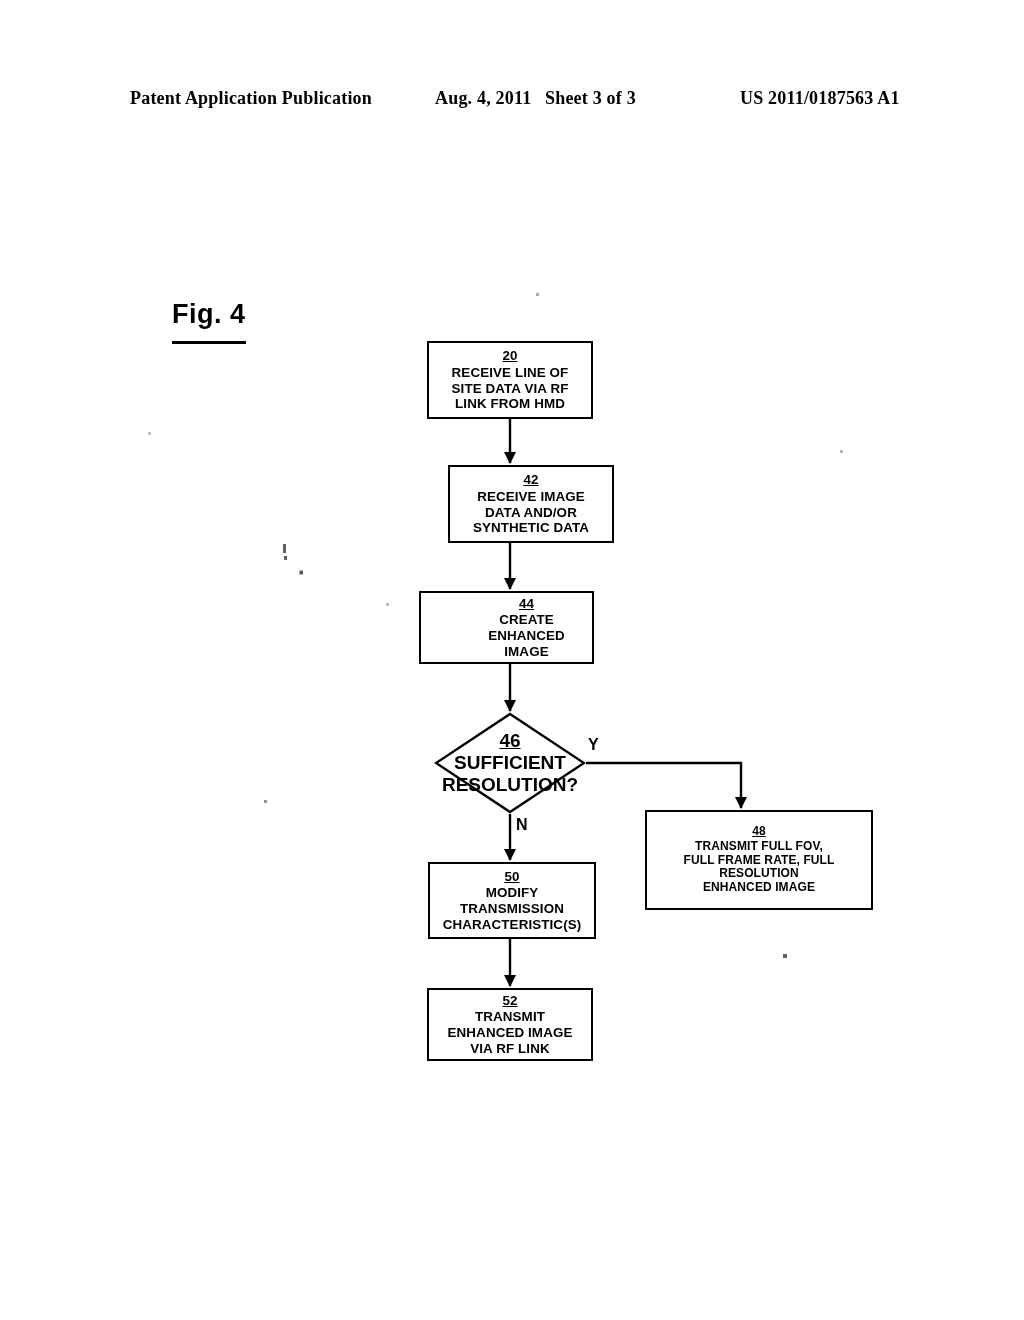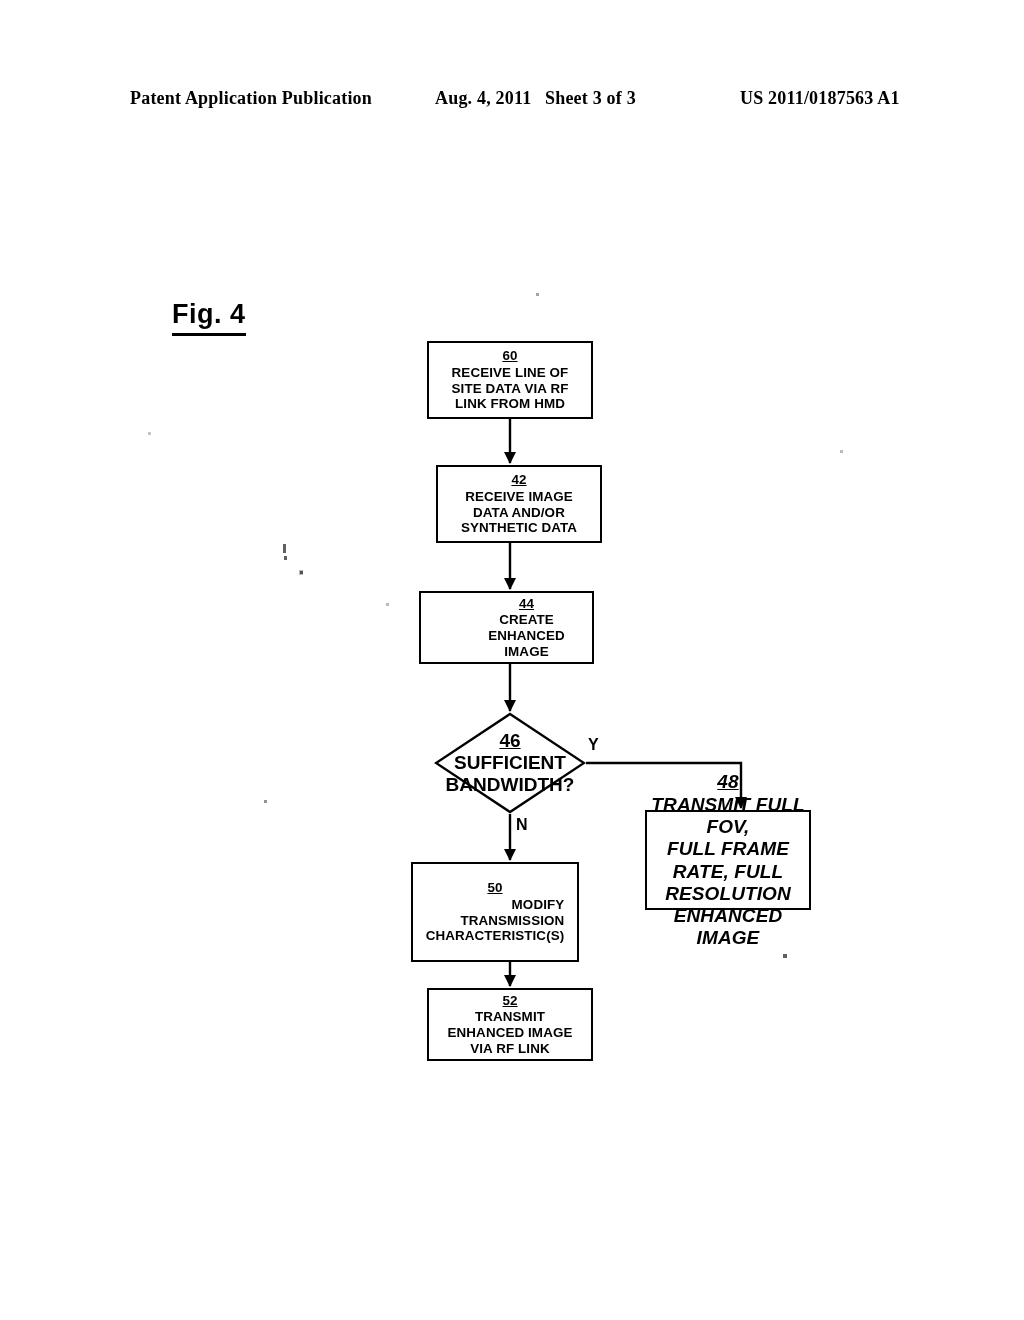--- a/index.html
+++ b/index.html
@@ -37,21 +37,21 @@
   
   .fig-label {
     position: absolute;
     left: 172px;
     top: 300px;
     font-family: "Liberation Sans", sans-serif;
     font-weight: bold;
     font-size: 27px;
     letter-spacing: 0.5px;
     border-bottom: 3px solid #000;
-    padding-bottom: 4px;
+    padding-bottom: 12px;
     line-height: 1.08;
   }
 
   
   #flow-canvas {
     position: absolute;
     left: 0;
     top: 0;
     width: 1024px;
     height: 1320px;
@@ -77,24 +77,24 @@
   .node .ref {
     text-decoration: underline;
     text-underline-offset: 1px;
     margin-bottom: 1px;
   }
   .node .body {
     white-space: pre-line;
   }
 
   #node-40 { left: 427px; top: 341px; width: 166px; height: 78px; }
-  #node-42 { left: 436px; top: 465px; width: 166px; height: 78px; align-items: center; }
+  #node-42 { left: 448px; top: 465px; width: 166px; height: 78px; align-items: center; }
   #node-44 { left: 419px; top: 591px; width: 175px; height: 73px; padding-left: 40px; }
-  #node-48 { left: 645px; top: 810px; width: 166px; height: 100px; font-size: 19px; font-style: italic; }
-  #node-50 { left: 411px; top: 862px; width: 168px; height: 100px; text-align: right; }
+  #node-48 { left: 645px; top: 810px; width: 228px; height: 100px; font-size: 12px; }
+  #node-50 { left: 428px; top: 862px; width: 168px; height: 77px; }
   #node-52 { left: 427px; top: 988px; width: 166px; height: 73px; }
 
   
   .diamond-wrap {
     position: absolute;
     left: 434px;
     top: 712px;
     width: 152px;
     height: 102px;
   }
@@ -164,21 +164,21 @@
   <line x1="510" y1="664" x2="510" y2="711" stroke="#000000" stroke-width="2.4" marker-end="url(#arrowhead)"></line>
 
   <line x1="510" y1="814" x2="510" y2="860" stroke="#000000" stroke-width="2.4" marker-end="url(#arrowhead)"></line>
 
   <line x1="510" y1="939" x2="510" y2="986" stroke="#000000" stroke-width="2.4" marker-end="url(#arrowhead)"></line>
 
   <polyline points="586,763 741,763 741,808" fill="none" stroke="#000000" stroke-width="2.4" marker-end="url(#arrowhead)"></polyline>
 </svg>
 
 <div class="node" id="node-40">
-  <span class="ref">60</span>
+  <span class="ref">20</span>
   <span class="body">RECEIVE LINE OF
 SITE DATA VIA RF
 LINK FROM HMD</span>
 </div>
 
 <div class="node" id="node-42">
   <span class="ref">42</span>
   <span class="body">RECEIVE IMAGE
 DATA AND/OR
 SYNTHETIC DATA</span>
@@ -190,21 +190,21 @@
 IMAGE</span>
 </div>
 
 <div class="diamond-wrap">
   <svg width="152" height="102" viewBox="0 0 152 102" xmlns="http://www.w3.org/2000/svg">
     <polygon points="76,2 150,51 76,100 2,51" fill="#ffffff" stroke="#000000" stroke-width="2.4"></polygon>
   </svg>
   <div class="diamond-text">
     <span class="ref">46</span>
     <span class="body">SUFFICIENT
-BANDWIDTH?</span>
+RESOLUTION?</span>
   </div>
 </div>
 
 <div class="branch-label" id="label-yes">Y</div>
 <div class="branch-label" id="label-no">N</div>
 
 <div class="node" id="node-48">
   <span class="ref">48</span>
   <span class="body">TRANSMIT FULL FOV,
 FULL FRAME RATE, FULL

